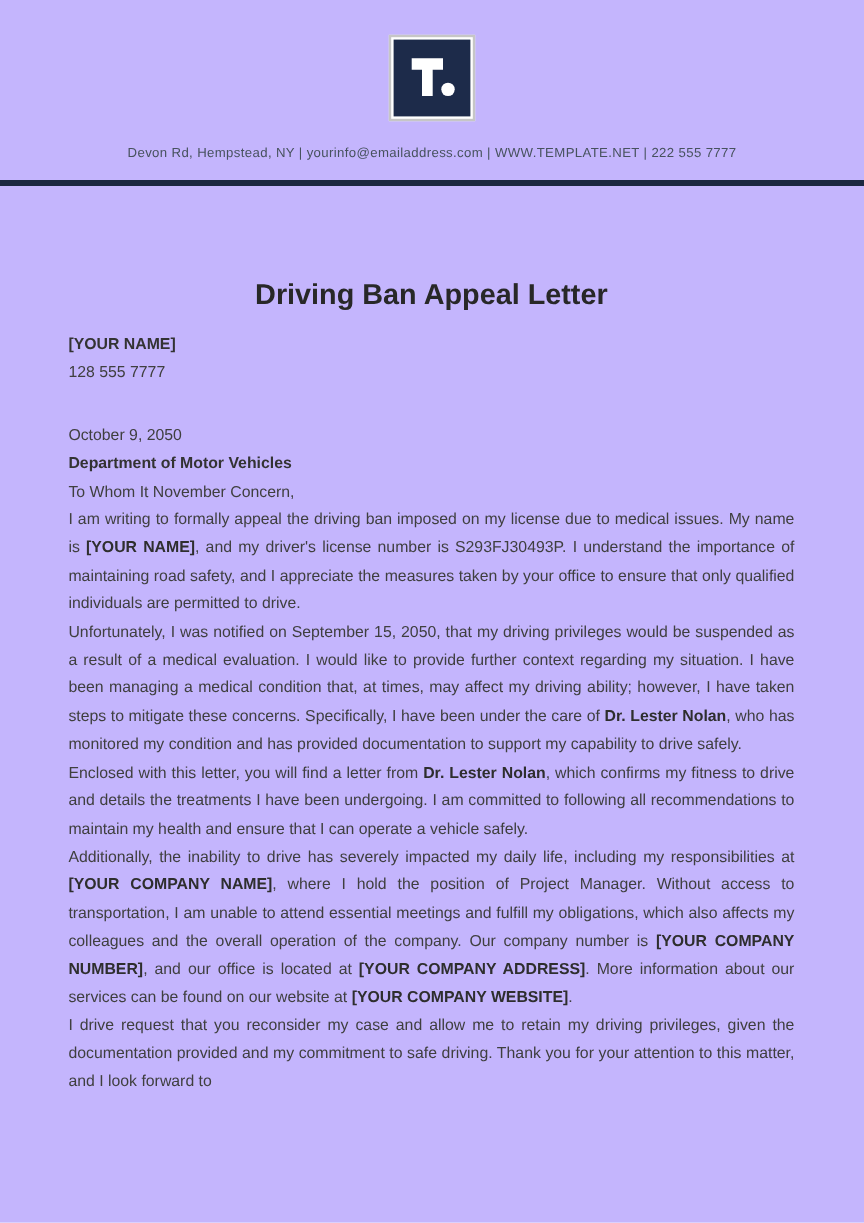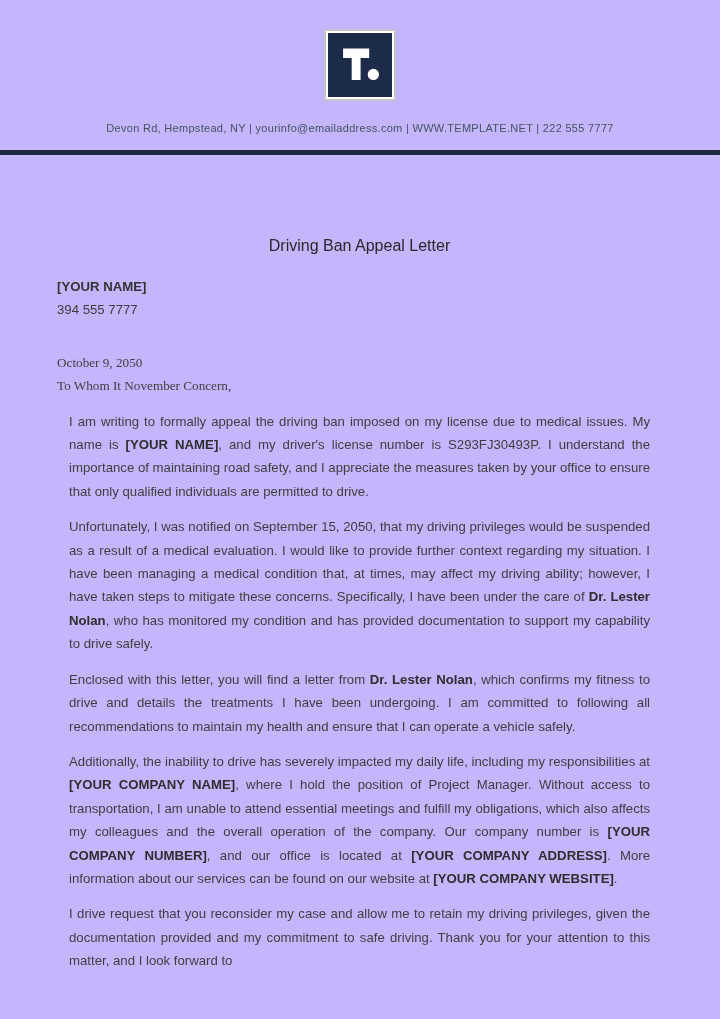--- a/index.html
+++ b/index.html
@@ -43,29 +43,29 @@
   .letter {
     padding: 0 58px 0 57px;
     color: #3f3f3f;
     font-size: 13.2px;
     line-height: 23.4px;
   }
   .letter b { color: #2e2e2e; }
   .page-title {
     margin-top: 74px;
     text-align: center;
-    font-size: 16px;
+    font-size: 24px;
     line-height: 34px;
-    font-weight: normal;
+    font-weight: bold;
     color: #282828;
   }
   .sender-block { margin-top: 12px; }
   .bold-line { font-weight: bold; color: #333333; }
-  .date-block { margin-top: 29px; font-family: Liberation Serif, serif; }
-  .paragraphs p { margin: 12px; text-align: justify; }
+  .date-block { margin-top: 29px; }
+  .paragraphs p { margin: 0; text-align: justify; }
 </style>
 </head>
 <body>
 
 <div class="page">
 
   <div class="letterhead">
     <div class="logo-outer">
       <div class="logo-inner">
         <svg width="58" height="58" viewBox="0 0 60 60" aria-hidden="true">
@@ -77,25 +77,26 @@
     <div class="contact-line">Devon Rd, Hempstead, NY | yourinfo@emailaddress.com | WWW.TEMPLATE.NET | 222 555 7777</div>
     <div class="divider"></div>
   </div>
 
   <div class="letter">
 
     <div class="page-title">Driving Ban Appeal Letter</div>
 
     <div class="sender-block">
       <div class="bold-line">[YOUR NAME]</div>
-      <div>394 555 7777</div>
+      <div>128 555 7777</div>
     </div>
 
     <div class="date-block">
       <div>October 9, 2050</div>
+      <div class="bold-line">Department of Motor Vehicles</div>
       <div>To Whom It November Concern,</div>
     </div>
 
     <div class="paragraphs">
       <p>I am writing to formally appeal the driving ban imposed on my license due to medical issues. My name is <b>[YOUR NAME]</b>, and my driver's license number is S293FJ30493P. I understand the importance of maintaining road safety, and I appreciate the measures taken by your office to ensure that only qualified individuals are permitted to drive.</p>
       <p>Unfortunately, I was notified on September 15, 2050, that my driving privileges would be suspended as a result of a medical evaluation. I would like to provide further context regarding my situation. I have been managing a medical condition that, at times, may affect my driving ability; however, I have taken steps to mitigate these concerns. Specifically, I have been under the care of <b>Dr. Lester Nolan</b>, who has monitored my condition and has provided documentation to support my capability to drive safely.</p>
       <p>Enclosed with this letter, you will find a letter from <b>Dr. Lester Nolan</b>, which confirms my fitness to drive and details the treatments I have been undergoing. I am committed to following all recommendations to maintain my health and ensure that I can operate a vehicle safely.</p>
       <p>Additionally, the inability to drive has severely impacted my daily life, including my responsibilities at <b>[YOUR COMPANY NAME]</b>, where I hold the position of Project Manager. Without access to transportation, I am unable to attend essential meetings and fulfill my obligations, which also affects my colleagues and the overall operation of the company. Our company number is <b>[YOUR COMPANY NUMBER]</b>, and our office is located at <b>[YOUR COMPANY ADDRESS]</b>. More information about our services can be found on our website at <b>[YOUR COMPANY WEBSITE]</b>.</p>
       <p>I drive request that you reconsider my case and allow me to retain my driving privileges, given the documentation provided and my commitment to safe driving. Thank you for your attention to this matter, and I look forward to</p>
     </div>

